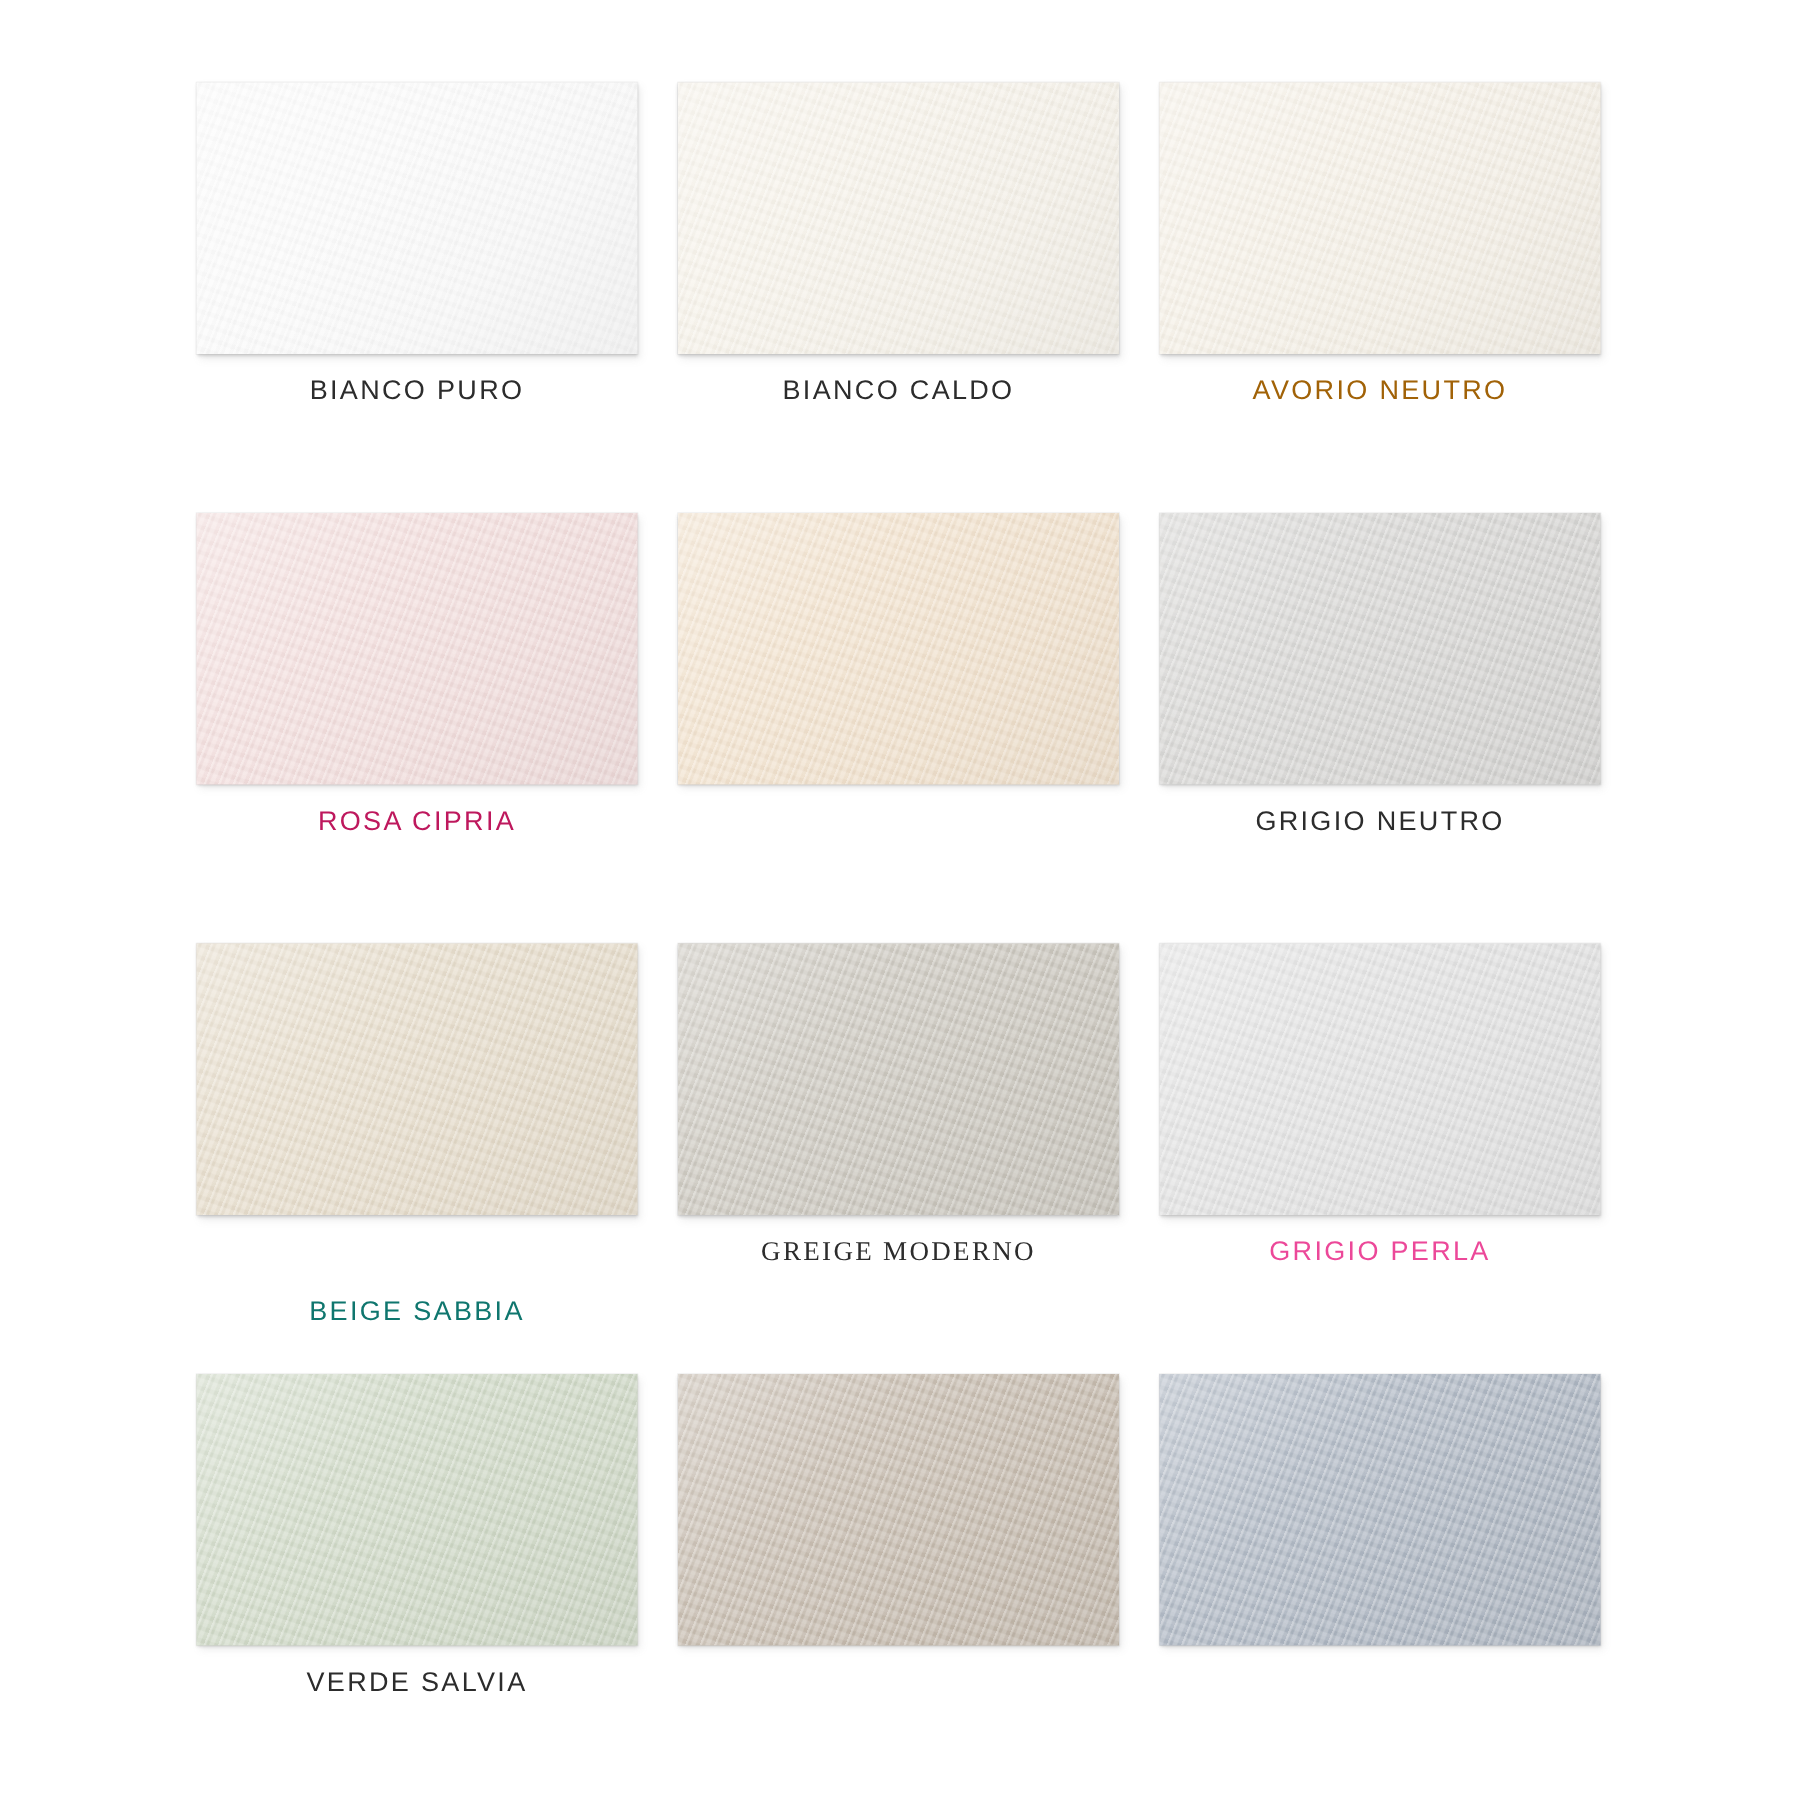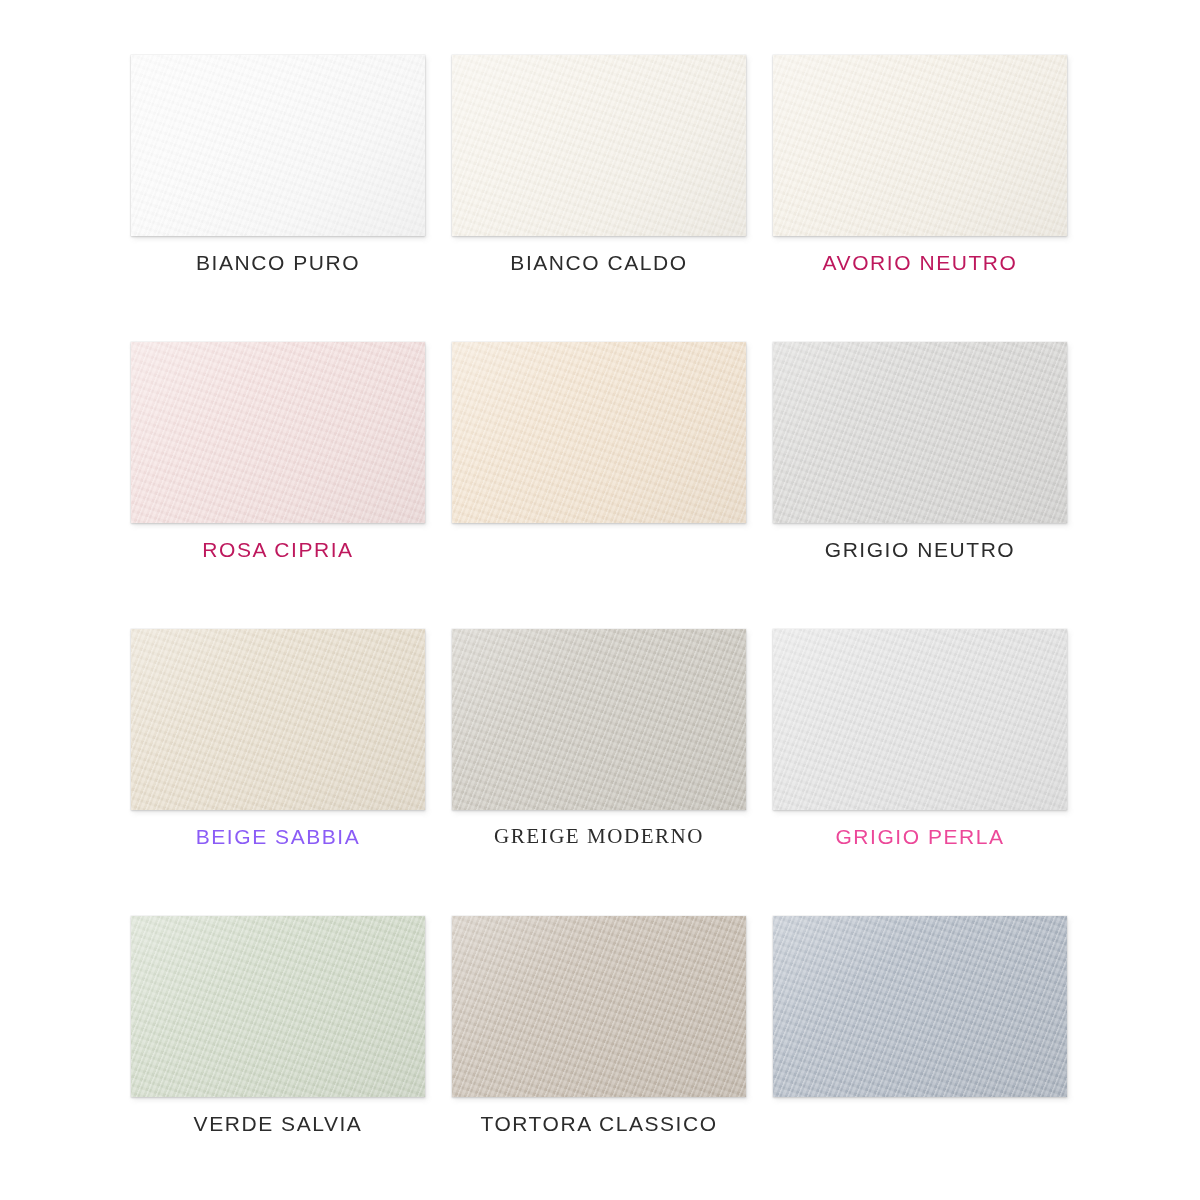--- a/index.html
+++ b/index.html
@@ -95,21 +95,21 @@
         rgba(0,0,0,0.040) 100%);
   }
 
   .swatch-label {
     position: absolute;
     left: 0;
     right: 0;
     top: 196px;
     text-align: center;
     font-family: "Liberation Sans", sans-serif;
-    font-size: 21px;
+    font-size: 18px;
     font-weight: 400;
     letter-spacing: 1.55px;
     color: #2c2c2c;
     white-space: nowrap;
     line-height: 1.1;
   }
 </style>
 </head>
 <body>
 
@@ -121,60 +121,59 @@
       <div class="swatch-label" style="color: rgb(44, 44, 44);">BIANCO PURO</div>
     </div>
 
     <div class="swatch-cell">
       <div class="swatch-chip" style="background-color: rgb(246, 242, 233);"></div>
       <div class="swatch-label" style="color: rgb(44, 44, 44);">BIANCO CALDO</div>
     </div>
 
     <div class="swatch-cell">
       <div class="swatch-chip" style="background-color: rgb(245, 240, 230);"></div>
-      <div class="swatch-label" style="color: #be185d;">AVORIO NEUTRO</div>
+      <div class="swatch-label" style="color: #a16207;">AVORIO NEUTRO</div>
     </div>
 
     <div class="swatch-cell">
       <div class="swatch-chip" style="background-color: rgb(243, 222, 221);"></div>
       <div class="swatch-label" style="color: #be185d;">ROSA CIPRIA</div>
     </div>
 
     <div class="swatch-cell">
       <div class="swatch-chip" style="background-color: rgb(242, 226, 205);"></div>
     </div>
 
     <div class="swatch-cell">
       <div class="swatch-chip" style="background-color: rgb(214, 213, 211);"></div>
       <div class="swatch-label" style="color: rgb(44, 44, 44);">GRIGIO NEUTRO</div>
     </div>
 
     <div class="swatch-cell">
       <div class="swatch-chip" style="background-color: rgb(230, 220, 202);"></div>
-      <div class="swatch-label" style="color: #8b5cf6;">BEIGE SABBIA</div>
+      <div class="swatch-label" style="color: #0f766e; margin-top: 40px;">BEIGE SABBIA</div>
     </div>
 
     <div class="swatch-cell">
       <div class="swatch-chip" style="background-color: rgb(202, 198, 189);"></div>
       <div class="swatch-label" style="color: rgb(44, 44, 44); font-family: Liberation Serif, serif;">GREIGE MODERNO</div>
     </div>
 
     <div class="swatch-cell">
       <div class="swatch-chip" style="background-color: rgb(225, 225, 225);"></div>
       <div class="swatch-label" style="color: #ec4899;">GRIGIO PERLA</div>
     </div>
 
     <div class="swatch-cell">
       <div class="swatch-chip" style="background-color: rgb(207, 217, 198);"></div>
       <div class="swatch-label" style="color: rgb(44, 44, 44);">VERDE SALVIA</div>
     </div>
 
     <div class="swatch-cell">
       <div class="swatch-chip" style="background-color: rgb(198, 187, 174);"></div>
-      <div class="swatch-label" style="color: rgb(44, 44, 44);">TORTORA CLASSICO</div>
     </div>
 
     <div class="swatch-cell">
       <div class="swatch-chip" style="background-color: rgb(173, 182, 194);"></div>
     </div>
 
   </div>
 </div>
 
 </body></html>

